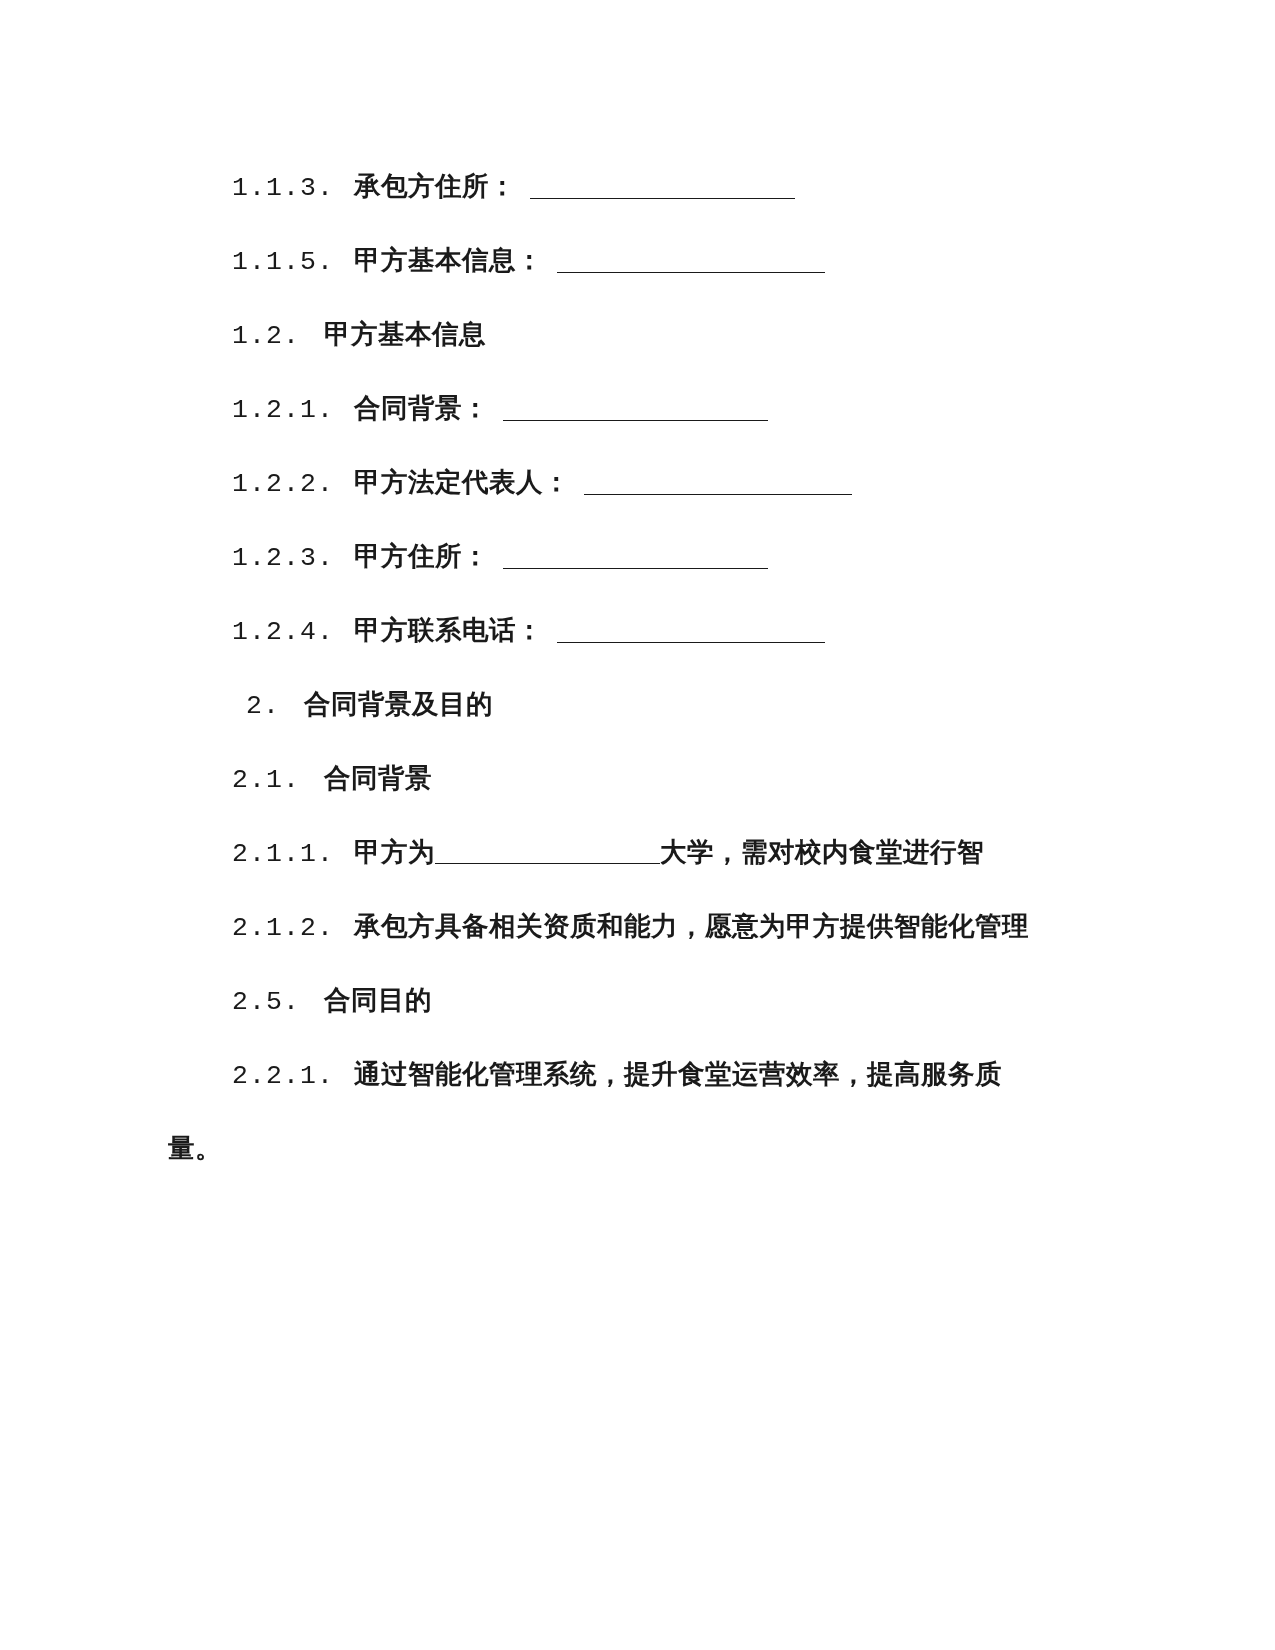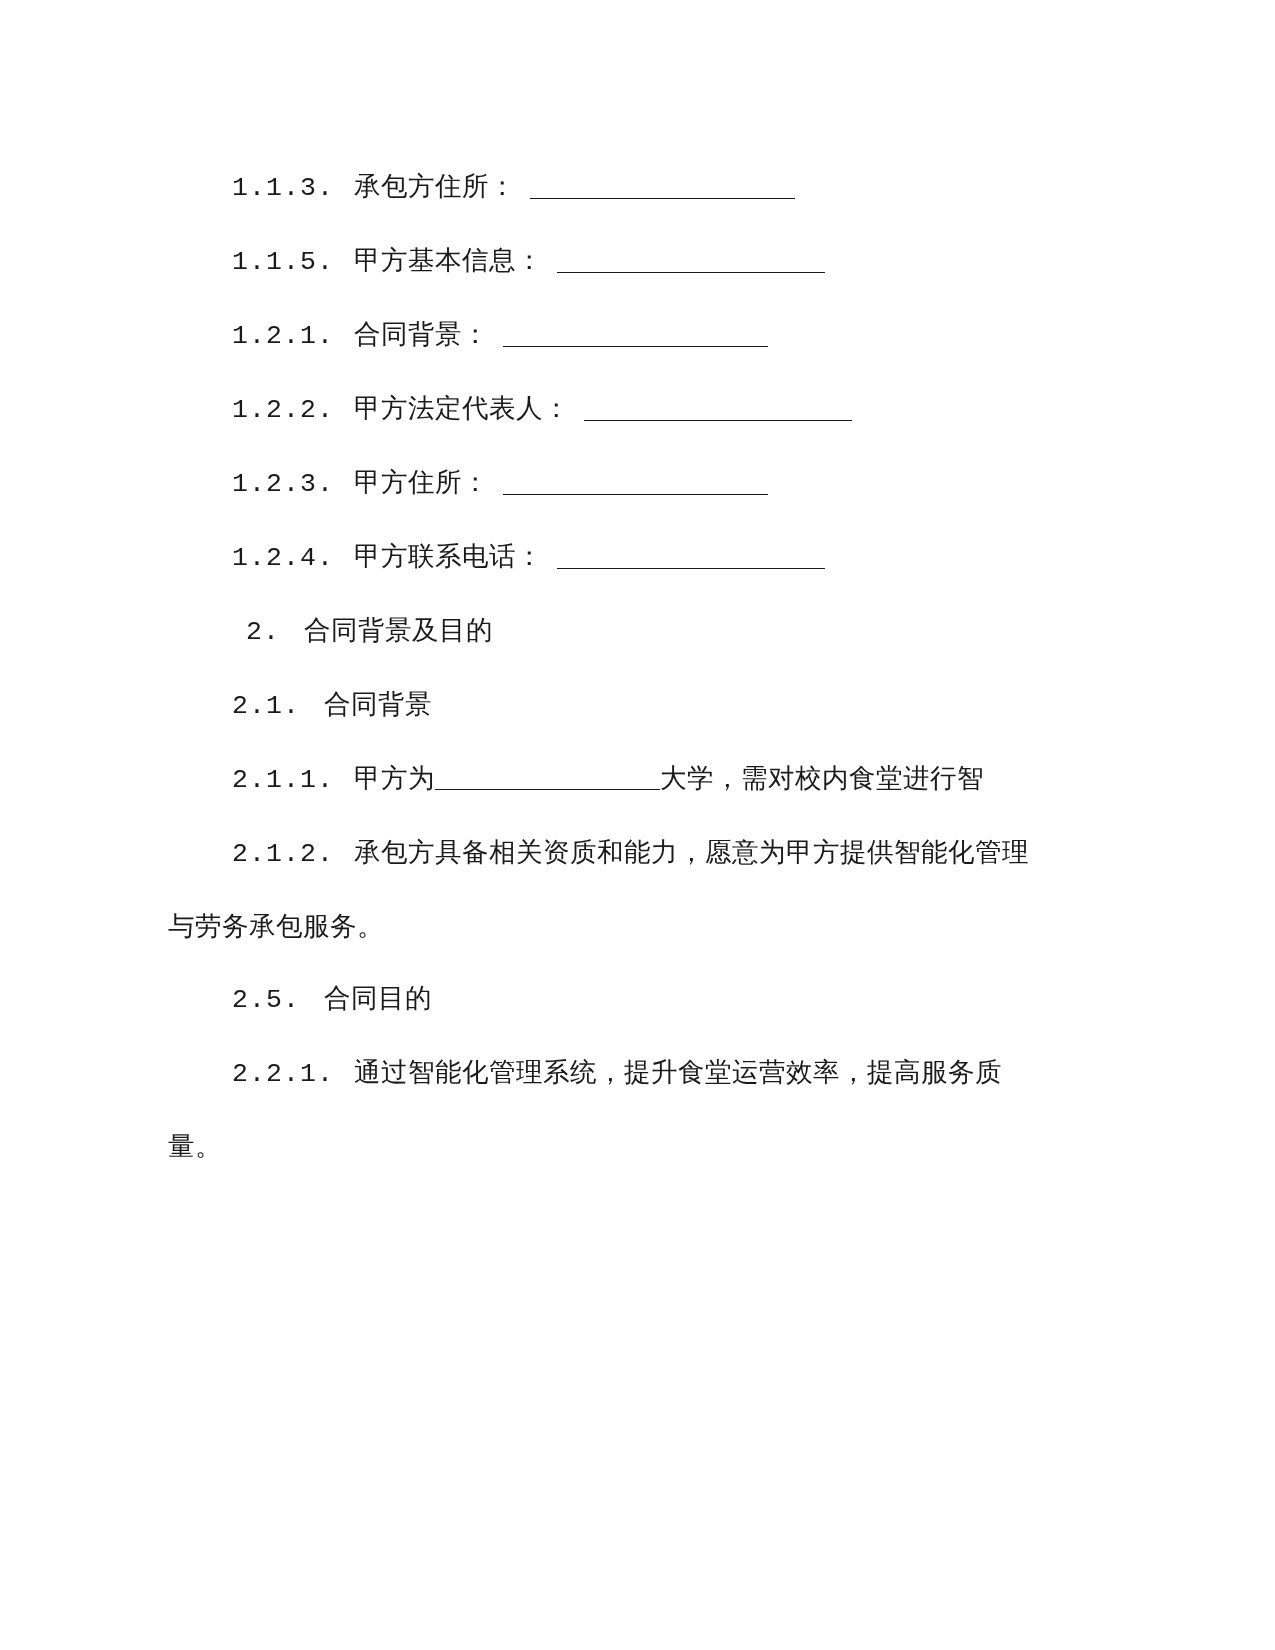--- a/index.html
+++ b/index.html
@@ -52,20 +52,21 @@
     display: inline-block;
     font-family: Liberation Mono, monospace;
     letter-spacing: 1.1px;
   }
   .num.gap-md { margin-right: 20px; }
   .num.gap-lg { margin-right: 24px; }
 
   .cn {
     font-family: "DejaVu Serif", "Liberation Serif", serif;
     letter-spacing: 0.5px;
+    font-weight: bold;
   }
 
   
   .blank {
     display: inline-block;
     border-bottom: 1.6px solid #1a1a1a;
     vertical-align: -4px;
     height: 24px;
   }
   .blank.w-sm  { width: 265px; }
@@ -82,20 +83,23 @@
 
     <div class="line ind-sub">
       <span class="num gap-md">1.1.3.</span><span class="cn">承包方住所：</span><span class="pre-gap"></span><span class="blank w-sm"></span>
     </div>
 
 
     <div class="line ind-sub">
       <span class="num gap-md">1.1.5.</span><span class="cn">甲方基本信息：</span><span class="pre-gap"></span><span class="blank w-md"></span>
     </div>
 
+    <div class="line ind-head">
+      <span class="num gap-lg">1.2.</span><span class="cn">甲方基本信息</span>
+    </div>
 
     <div class="line ind-sub">
       <span class="num gap-md">1.2.1.</span><span class="cn">合同背景：</span><span class="pre-gap"></span><span class="blank w-sm"></span>
     </div>
 
     <div class="line ind-sub">
       <span class="num gap-md">1.2.2.</span><span class="cn">甲方法定代表人：</span><span class="pre-gap"></span><span class="blank w-md"></span>
     </div>
 
     <div class="line ind-sub">
@@ -115,23 +119,20 @@
       <span class="num gap-lg">2.1.</span><span class="cn">合同背景</span>
     </div>
 
     <div class="line ind-para">
       <span class="num gap-md">2.1.1.</span><span class="cn">甲方为</span><span class="blank w-inline"></span><span class="cn">大学，需对校内食堂进行智</span>
     </div>
 
     <div class="line ind-para">
       <span class="num gap-md">2.1.2.</span><span class="cn">承包方具备相关资质和能力，愿意为甲方提供智能化管理</span>
     </div>
-    <div class="line ind-cont">
-      <span class="cn">与劳务承包服务。</span>
-    </div>
 
     <div class="line ind-lvl2">
       <span class="num gap-lg">2.5.</span><span class="cn">合同目的</span>
     </div>
 
     <div class="line ind-para">
       <span class="num gap-md">2.2.1.</span><span class="cn">通过智能化管理系统，提升食堂运营效率，提高服务质</span>
     </div>
     <div class="line ind-cont">
       <span class="cn">量。</span>

